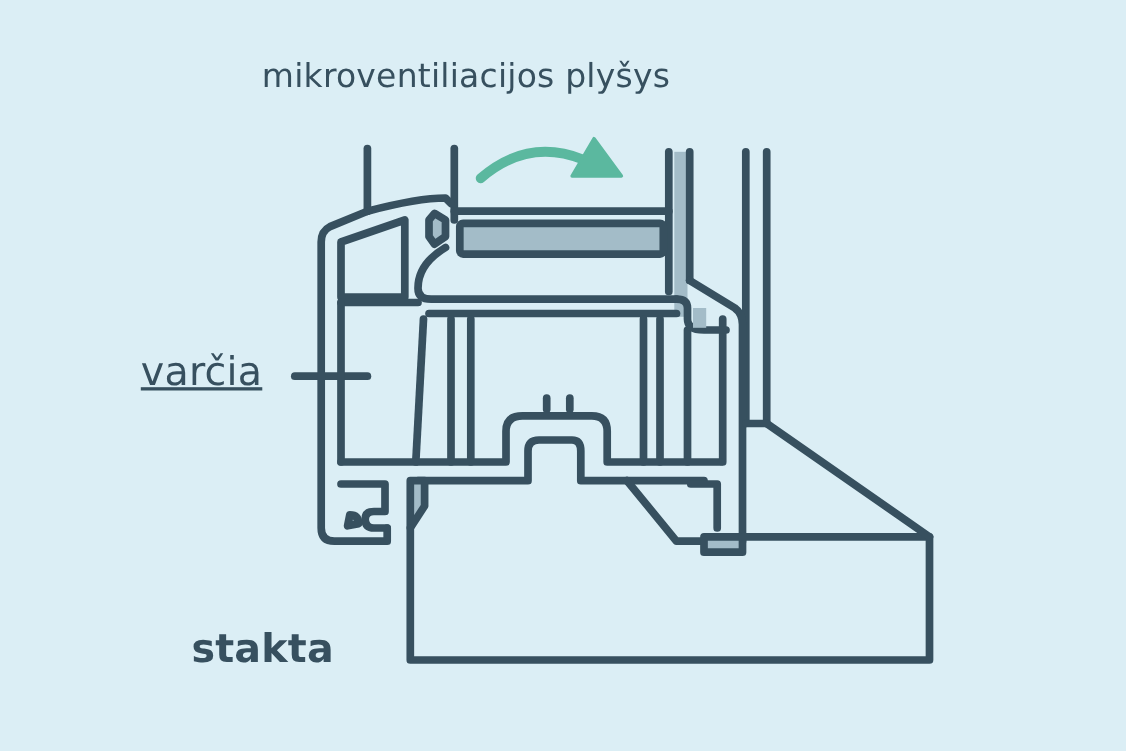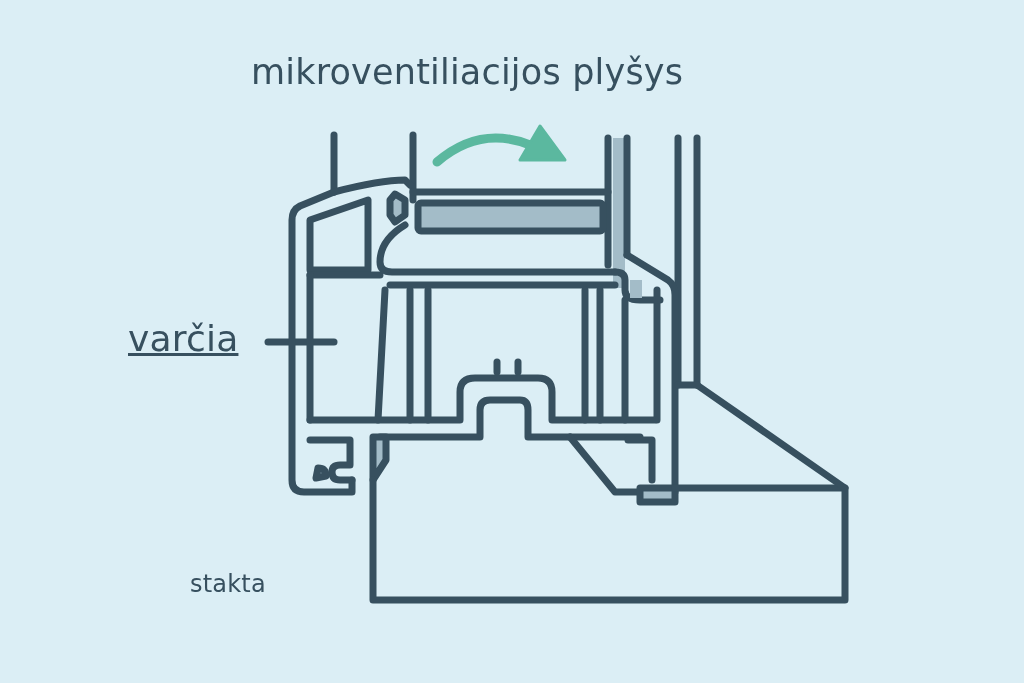--- a/index.html
+++ b/index.html
@@ -8,23 +8,23 @@
       background: #dbeef5;
       position: relative;
       font-family: "DejaVu Sans", sans-serif;
     }
     .label {
       position: absolute;
       color: #37505f;
       white-space: nowrap;
       letter-spacing: 0.2px;
     }
-    #title { left: 238px; top: 52px; font-size: 35px; margin-left: 13px; }
+    #title { left: 238px; top: 52px; font-size: 30px; }
     #sash-label { left: 128px; top: 318px; font-size: 36px; text-decoration: underline; }
-    #frame-label { left: 190px; top: 570px; font-size: 24px; }
+    #frame-label { left: 174px; top: 570px; font-size: 36px; font-weight: bold; }
     svg#diagram { position: absolute; left: 0; top: 0; }
   </style>
 </head>
 <body>
 
 <div id="title" class="label">mikroventiliacijos plyšys</div>
 <div id="sash-label" class="label">varčia</div>
 <div id="frame-label" class="label">stakta</div>
 
 <svg id="diagram" width="1024" height="683" viewBox="0 0 1024 683" fill="none" stroke="#37505f" stroke-width="7" stroke-linecap="round" stroke-linejoin="round">

